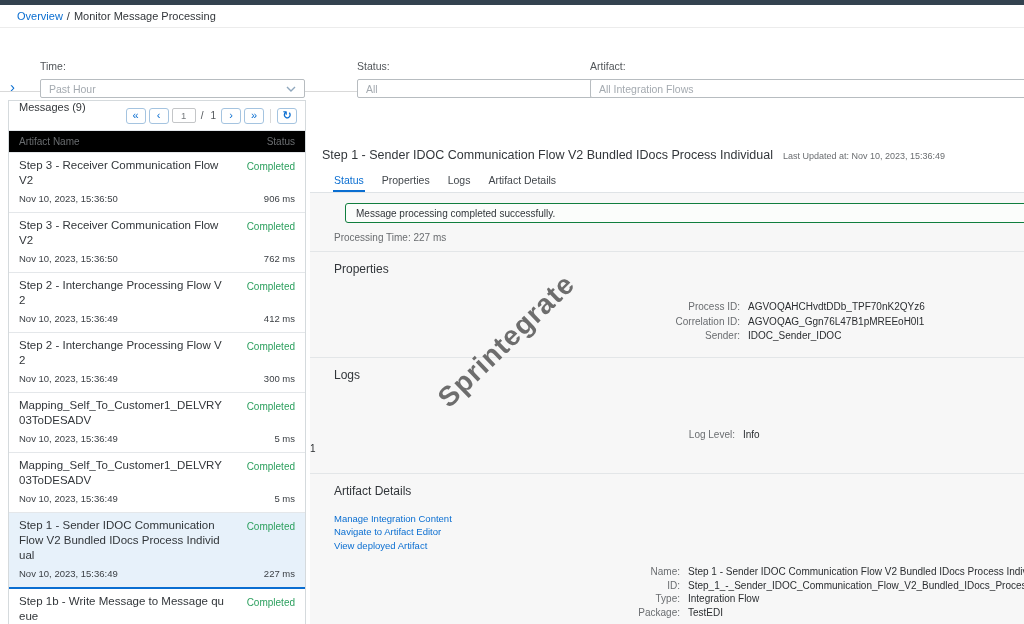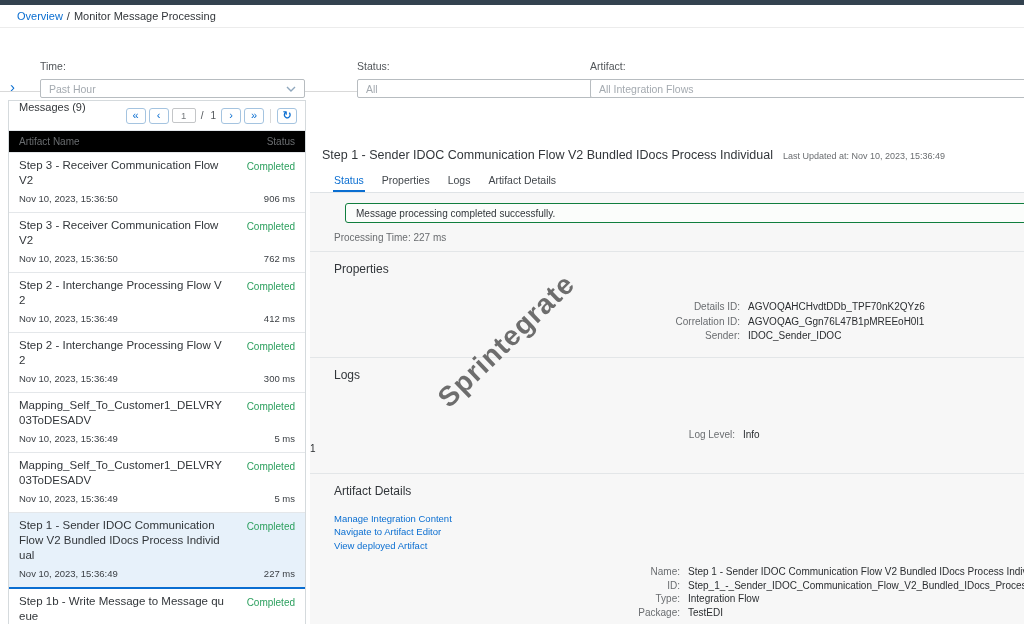--- a/index.html
+++ b/index.html
@@ -266,21 +266,21 @@
       <div class="strip">
         <span class="strip-text">Message processing completed successfully.</span>
       </div>
       <div class="ptime">Processing Time: 227 ms</div>
 
       <div class="divider"></div>
 
       <div class="section-head">Properties</div>
       <div class="form props-form w438">
         <div class="form-row">
-          <span class="form-label">Details ID:</span>
+          <span class="form-label">Process ID:</span>
           <span class="form-value">AGVOQAHCHvdtDDb_TPF70nK2QYz6</span>
         </div>
         <div class="form-row">
           <span class="form-label">Correlation ID:</span>
           <span class="form-value">AGVOQAG_Ggn76L47B1pMREEoH0l1</span>
         </div>
         <div class="form-row">
           <span class="form-label">Sender:</span>
           <span class="form-value">IDOC_Sender_IDOC</span>
         </div>

